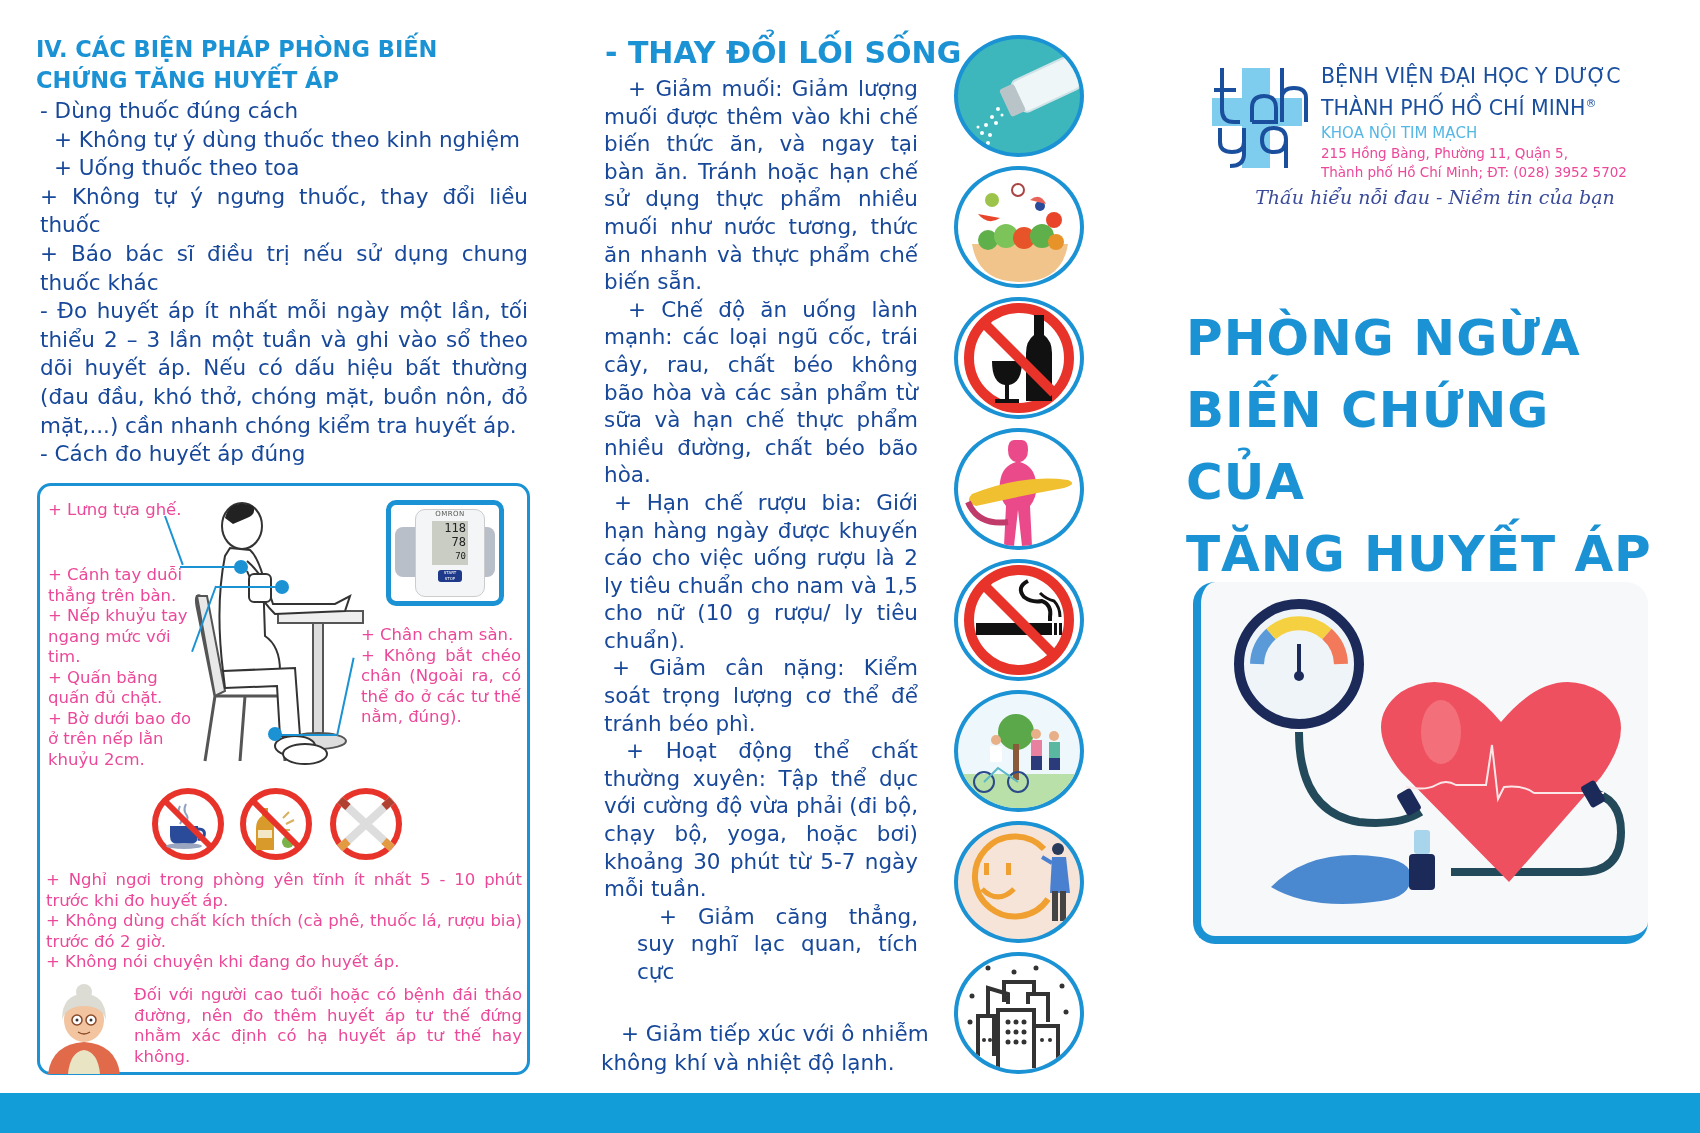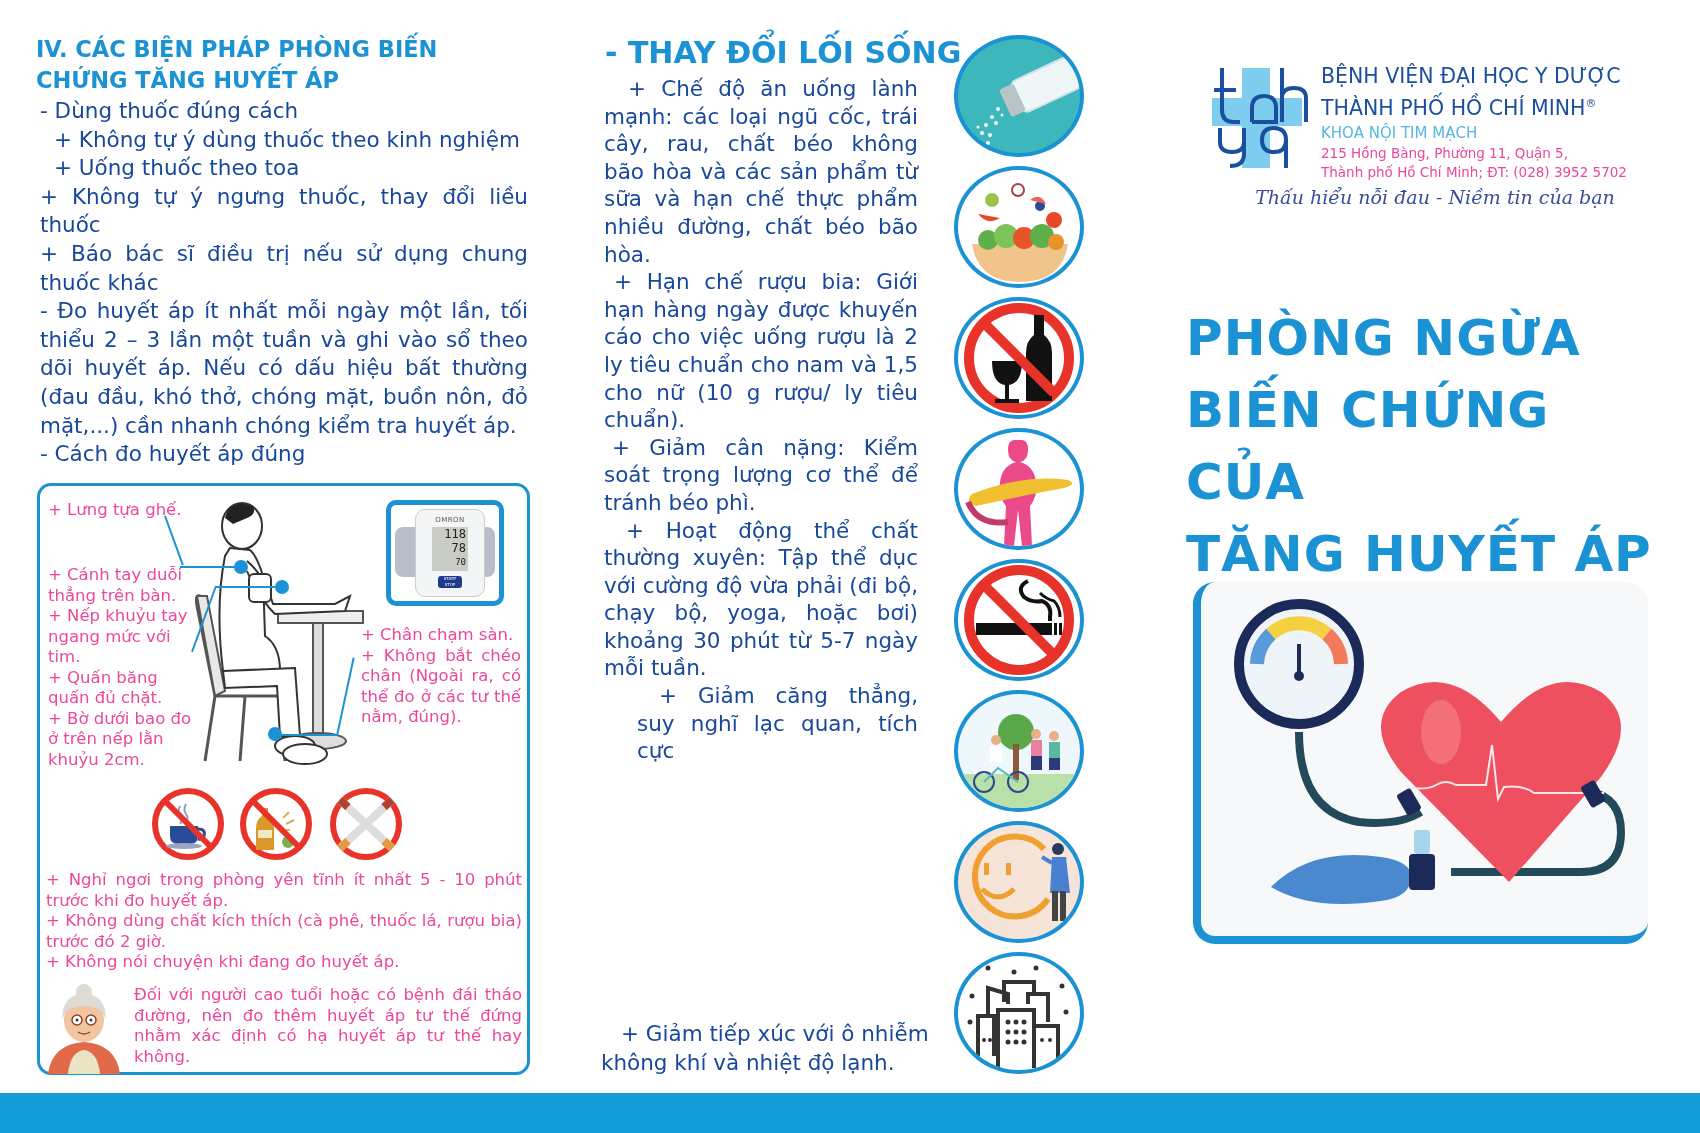--- a/index.html
+++ b/index.html
@@ -103,21 +103,21 @@
   <div class="connector" style="left:175px;top:100px;width:2px;height:70px;transform:rotate(20deg);transform-origin:top;"></div>
   <div class="connector" style="left:175px;top:100px;width:68px;height:2px;"></div>
   <div class="dot" style="left:235px;top:94px;"></div>
   <div class="connector" style="left:236px;top:248px;width:60px;height:2px;"></div>
   <div class="dot" style="left:228px;top:241px;"></div>
   <div class="connector" style="left:296px;top:170px;width:2px;height:80px;transform:rotate(12deg);transform-origin:bottom;"></div>
 
   <div class="abs" style="left:346px;top:14px;width:118px;height:106px;border:5px solid #1a92d4;border-radius:10px;background:#fff;">
     <div class="abs" style="left:4px;top:22px;width:100px;height:50px;background:#b8bfc8;border-radius:8px;"></div>
     <div class="abs" style="left:24px;top:4px;width:70px;height:88px;background:#f4f5f6;border:1px solid #ccc;border-radius:10px;">
-      <div style="text-align:center;font-size:7px;color:#555;margin-top:6px;letter-spacing:0.5px;">OMRON</div>
+      <div style="text-align:center;font-size:7px;color:#555;letter-spacing:0.5px;">OMRON</div>
       <div style="margin:3px auto 0;width:36px;height:44px;background:#c9cdc4;font-family:'DejaVu Sans Mono',monospace;font-size:12px;line-height:14px;text-align:right;padding-right:2px;color:#222;">
         <div>118</div>
         <div>78</div>
         <div style="font-size:9px;">70</div>
       </div>
       <div style="margin:5px auto 0;width:24px;height:12px;background:#1f3a8a;border-radius:3px;color:#fff;font-size:4px;text-align:center;line-height:6px;">START STOP</div>
     </div>
   </div>
 
   <svg class="abs" style="left:110px;top:300px;" width="76" height="76" viewBox="0 0 76 76">
@@ -163,20 +163,21 @@
     <circle cx="31" cy="38" r="1.5" fill="#333"></circle>
       <circle cx="45" cy="38" r="1.5" fill="#333"></circle>
     <path d="M32 50 q6 4 12 0" stroke="#8a4a2a" stroke-width="1.5" fill="none"></path>
   </svg>
   <div class="abs small-text justify" style="left:94px;top:499px;width:388px;">Đối với người cao tuổi hoặc có bệnh đái tháo đường, nên đo thêm huyết áp tư thế đứng nhằm xác định có hạ huyết áp tư thế hay không.</div>
 </div>
 
 <div id="mid-heading" class="abs heading">- THAY ĐỔI LỐI SỐNG</div>
 
 <div id="mid-body" class="abs body-text justify">
+  <p style="text-indent:24px;">+ Giảm muối: Giảm lượng muối được thêm vào khi chế biến thức ăn, và ngay tại bàn ăn. Tránh hoặc hạn chế sử dụng thực phẩm nhiều muối như nước tương, thức ăn nhanh và thực phẩm chế biến sẵn.</p>
   <p style="text-indent:24px;">+ Chế độ ăn uống lành mạnh: các loại ngũ cốc, trái cây, rau, chất béo không bão hòa và các sản phẩm từ sữa và hạn chế thực phẩm nhiều đường, chất béo bão hòa.</p>
   <p style="text-indent:10px;">+ Hạn chế rượu bia: Giới hạn hàng ngày được khuyến cáo cho việc uống rượu là 2 ly tiêu chuẩn cho nam và 1,5 cho nữ (10 g rượu/ ly tiêu chuẩn).</p>
   <p style="text-indent:8px;">+ Giảm cân nặng: Kiểm soát trọng lượng cơ thể để tránh béo phì.</p>
   <p style="text-indent:22px;">+ Hoạt động thể chất thường xuyên: Tập thể dục với cường độ vừa phải (đi bộ, chạy bộ, yoga, hoặc bơi) khoảng 30 phút từ 5-7 ngày mỗi tuần.</p>
   <p style="text-indent:22px;margin-left:33px;">+ Giảm căng thẳng, suy nghĩ lạc quan, tích cực</p>
 </div>
 <div id="mid-last" class="abs body-text" style="text-indent:20px;">+ Giảm tiếp xúc với ô nhiễm không khí và nhiệt độ lạnh.</div>
 
 <div class="icon-circle" style="top:35px;background:#3db6bc;">
   <svg width="122" height="114" viewBox="0 0 122 114">

